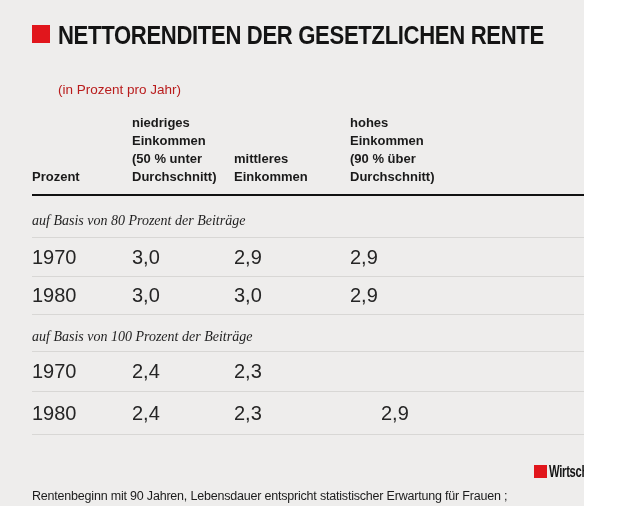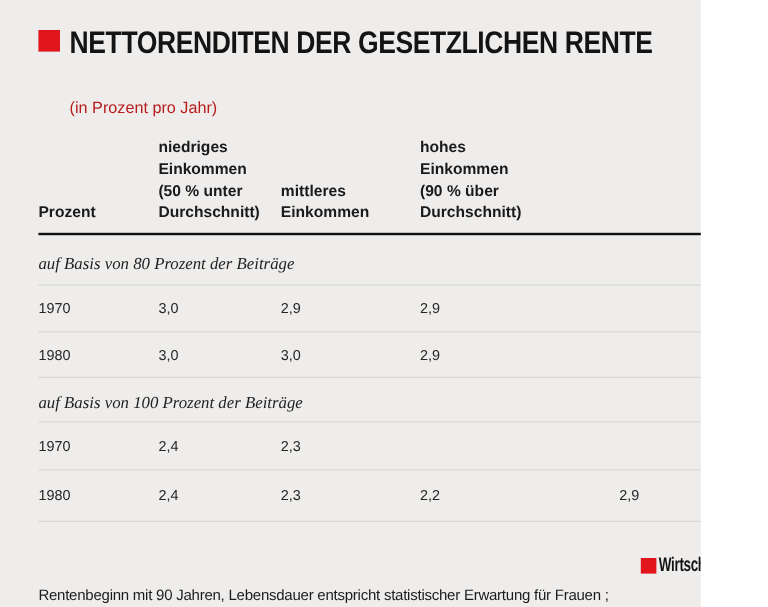--- a/index.html
+++ b/index.html
@@ -31,21 +31,21 @@
   .ta-r { }
   .col5-pad { padding-left:31px; }
   .section-row {
     height:42px; display:flex; align-items:center; padding-top:8px;
     border-bottom:1px solid #d8d7d5;
     font-family:"Liberation Serif", serif; font-style:italic; font-size:14px; color:#1f1f1f;
   }
   .section-row.short { height:37px; }
   .data-row {
     align-items:center; border-bottom:1px solid #d8d7d5;
-    font-size:12px; color:#252525;
+    font-size:20px; color:#252525;
   }
   .data-row.h39 { height:39px; }
   .data-row.h38 { height:38px; }
   .data-row.h40 { height:40px; }
   .data-row.h43 { height:43px; }
   
   .footnote {
     position:absolute; left:32px; top:449px; width:500px;
     font-size:12.5px; line-height:19px; letter-spacing:-0.2px;
     white-space:pre-wrap; color:#1c1c1c;
@@ -111,21 +111,20 @@
       <div>1970</div>
       <div class="ta-r">2,4</div>
       <div class="ta-r">2,3</div>
       <div class="col5-pad"></div>
     </div>
 
     <div class="grid-row data-row h43">
       <div>1980</div>
       <div class="ta-r">2,4</div>
       <div class="ta-r">2,3</div>
-      <div class="ta-r">2,2</div>
       <div class="col5-pad">2,9</div>
     </div>
 
   </div>
 
   <div class="footnote">
     <div><span>Rentenbeginn mit 90 Jahren, Lebensdauer entspricht statistischer Erwartung für Frauen ;</span></div>
     
   </div>
 

